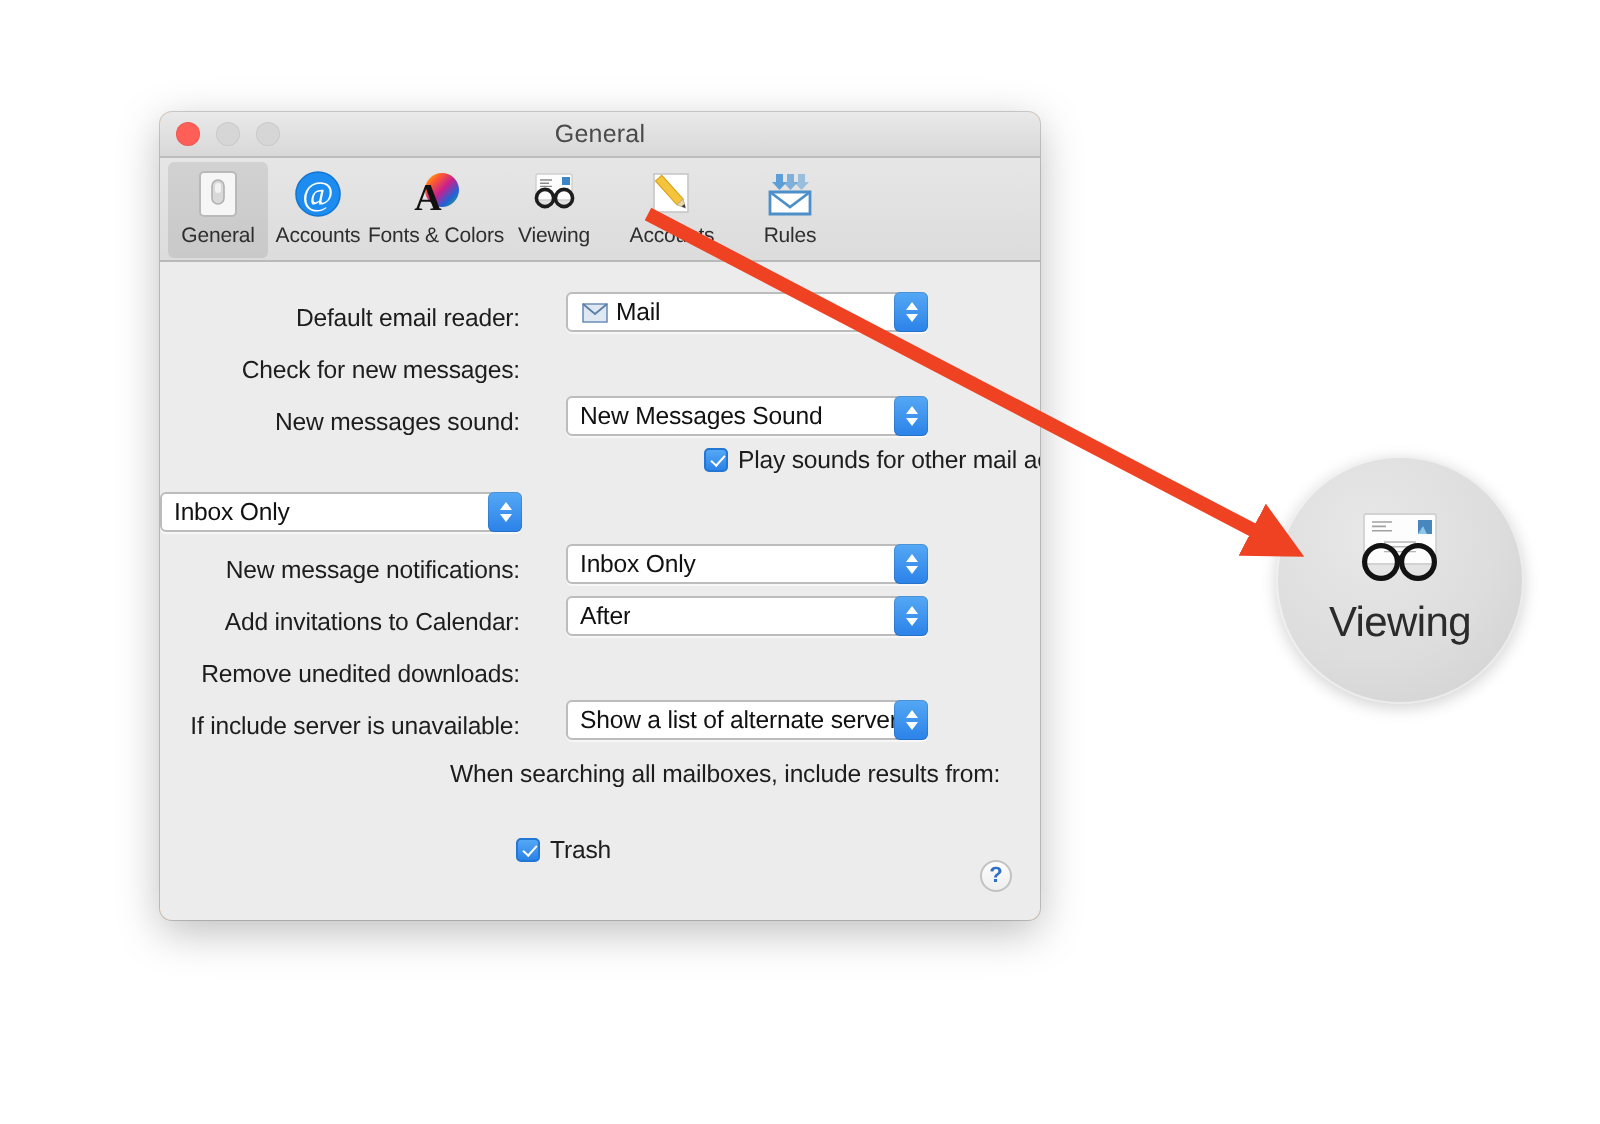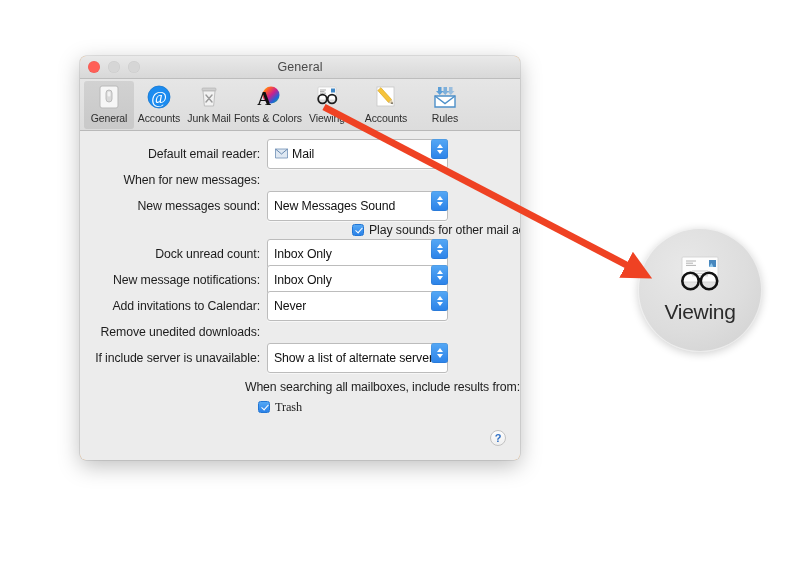--- a/index.html
+++ b/index.html
@@ -104,38 +104,39 @@
   #content {
     background: #ececec;
     height: 329px;
     position: relative;
     padding-top: 10px;
     box-sizing: border-box;
   }
 
   .row {
     display: flex;
-    align-items: center;
+    align-items: flex-end;
     height: 25px;
     margin-bottom: 1px;
+    gap: 16px;
   }
   .row-label {
     width: 187px;
     text-align: right;
     font-size: 12.3px;
     color: #1d1d1d;
     padding-right: 7px;
     box-sizing: border-box;
     white-space: nowrap;
     letter-spacing: -0.1px;
   }
   .popup {
     position: relative;
     width: 181px;
-    height: 30px;
+    height: 20px;
     background: #ffffff;
     border: 1px solid #bcbcbc;
     border-radius: 3px;
     box-sizing: border-box;
     display: flex;
     align-items: center;
     padding-left: 6px;
     box-shadow: 0 1px 0 rgba(255,255,255,0.6);
   }
   .popup-text {
@@ -177,21 +178,21 @@
   .chev-up   { border-bottom: 4px solid #ffffff; }
   .chev-down { border-top: 4px solid #ffffff; }
 
   
   .cb-row {
     display: flex;
     align-items: center;
     height: 22px;
   }
   .cb-row.indent-play { padding-left: 272px; }
-  .cb-row.indent-list { padding-left: 178px; font-family: Liberation Serif, serif; }
+  .cb-row.indent-list { padding-left: 178px; }
   .cbox {
     width: 12px;
     height: 12px;
     border-radius: 2.5px;
     border: 1px solid #b4b4b4;
     background: linear-gradient(to bottom, #ffffff, #f2f2f2);
     box-sizing: border-box;
     flex: 0 0 auto;
     margin-right: 5px;
     position: relative;
@@ -215,23 +216,22 @@
     font-size: 12.3px;
     color: #1d1d1d;
     white-space: nowrap;
     letter-spacing: -0.1px;
   }
   .section-caption {
     font-size: 12.3px;
     color: #1d1d1d;
     padding-left: 145px;
     margin-top: 10px;
-    margin-bottom: 2px;
+    margin-bottom: 20px;
     letter-spacing: -0.1px;
-    text-align: right;
   }
   #help-button {
     position: absolute;
     right: 14px;
     bottom: 14px;
     width: 16px;
     height: 16px;
     border-radius: 50%;
     background: linear-gradient(to bottom, #fdfdfd, #efefef);
     border: 1px solid #c2c2c2;
@@ -312,30 +312,20 @@
       <span class="tb-icon">
         <svg width="26" height="26" viewBox="0 0 26 26">
           <circle cx="13" cy="13" r="11" fill="#1c8cf0"></circle>
           <circle cx="13" cy="13" r="11" fill="none" stroke="#1576cf" stroke-width="0.8"></circle>
           <text x="13" y="18.5" font-family="Liberation Serif, serif" font-size="17" fill="#ffffff" text-anchor="middle">@</text>
         </svg>
       </span>
       <span class="tb-label">Accounts</span>
     </div>
 
-    <div class="tb-item">
-      <span class="tb-icon">
-        <svg width="26" height="26" viewBox="0 0 26 26">
-          <rect x="6" y="4" width="14" height="3" rx="1" fill="#cfcfcf" stroke="#aeaeae" stroke-width="0.6"></rect>
-          <path d="M7 7 L19 7 L17.6 22 L8.4 22 Z" fill="#f2f2f2" stroke="#b4b4b4" stroke-width="0.8"></path>
-          <path d="M10 11 L16 18 M16 11 L10 18" stroke="#9a9a9a" stroke-width="1.4" stroke-linecap="round"></path>
-        </svg>
-      </span>
-      <span class="tb-label">Junk Mail</span>
-    </div>
 
     <div class="tb-item wide">
       <span class="tb-icon">
         <svg width="26" height="26" viewBox="0 0 26 26">
           <defs>
             <linearGradient id="cw1" x1="0" y1="0" x2="1" y2="1">
               <stop offset="0%" stop-color="#ffd400"></stop>
               <stop offset="25%" stop-color="#ff5b2e"></stop>
               <stop offset="50%" stop-color="#c9208f"></stop>
               <stop offset="75%" stop-color="#1e63d8"></stop>
@@ -413,41 +403,40 @@
         </span>
         <span class="popup-text">Mail</span>
         <span class="stepper">
           <span class="chev chev-up"></span>
           <span class="chev chev-down"></span>
         </span>
       </div>
     </div>
 
     <div class="row">
-      <div class="row-label">When for new messages:</div>
+      <div class="row-label">Check for new messages:</div>
     </div>
 
     <div class="row">
       <div class="row-label">New messages sound:</div>
       <div class="popup">
         <span class="popup-text">New Messages Sound</span>
         <span class="stepper">
           <span class="chev chev-up"></span>
           <span class="chev chev-down"></span>
         </span>
       </div>
     </div>
 
     <div class="cb-row indent-play">
       <span class="cbox checked"></span>
       <span class="cb-label">Play sounds for other mail actions</span>
     </div>
 
     <div class="row">
-      <div class="row-label">Dock unread count:</div>
       <div class="popup">
         <span class="popup-text">Inbox Only</span>
         <span class="stepper">
           <span class="chev chev-up"></span>
           <span class="chev chev-down"></span>
         </span>
       </div>
     </div>
 
     <div class="row">
@@ -457,21 +446,21 @@
         <span class="stepper">
           <span class="chev chev-up"></span>
           <span class="chev chev-down"></span>
         </span>
       </div>
     </div>
 
     <div class="row">
       <div class="row-label">Add invitations to Calendar:</div>
       <div class="popup">
-        <span class="popup-text">Never</span>
+        <span class="popup-text">After</span>
         <span class="stepper">
           <span class="chev chev-up"></span>
           <span class="chev chev-down"></span>
         </span>
       </div>
     </div>
 
 
     <div class="row">
       <div class="row-label">Remove unedited downloads:</div>

